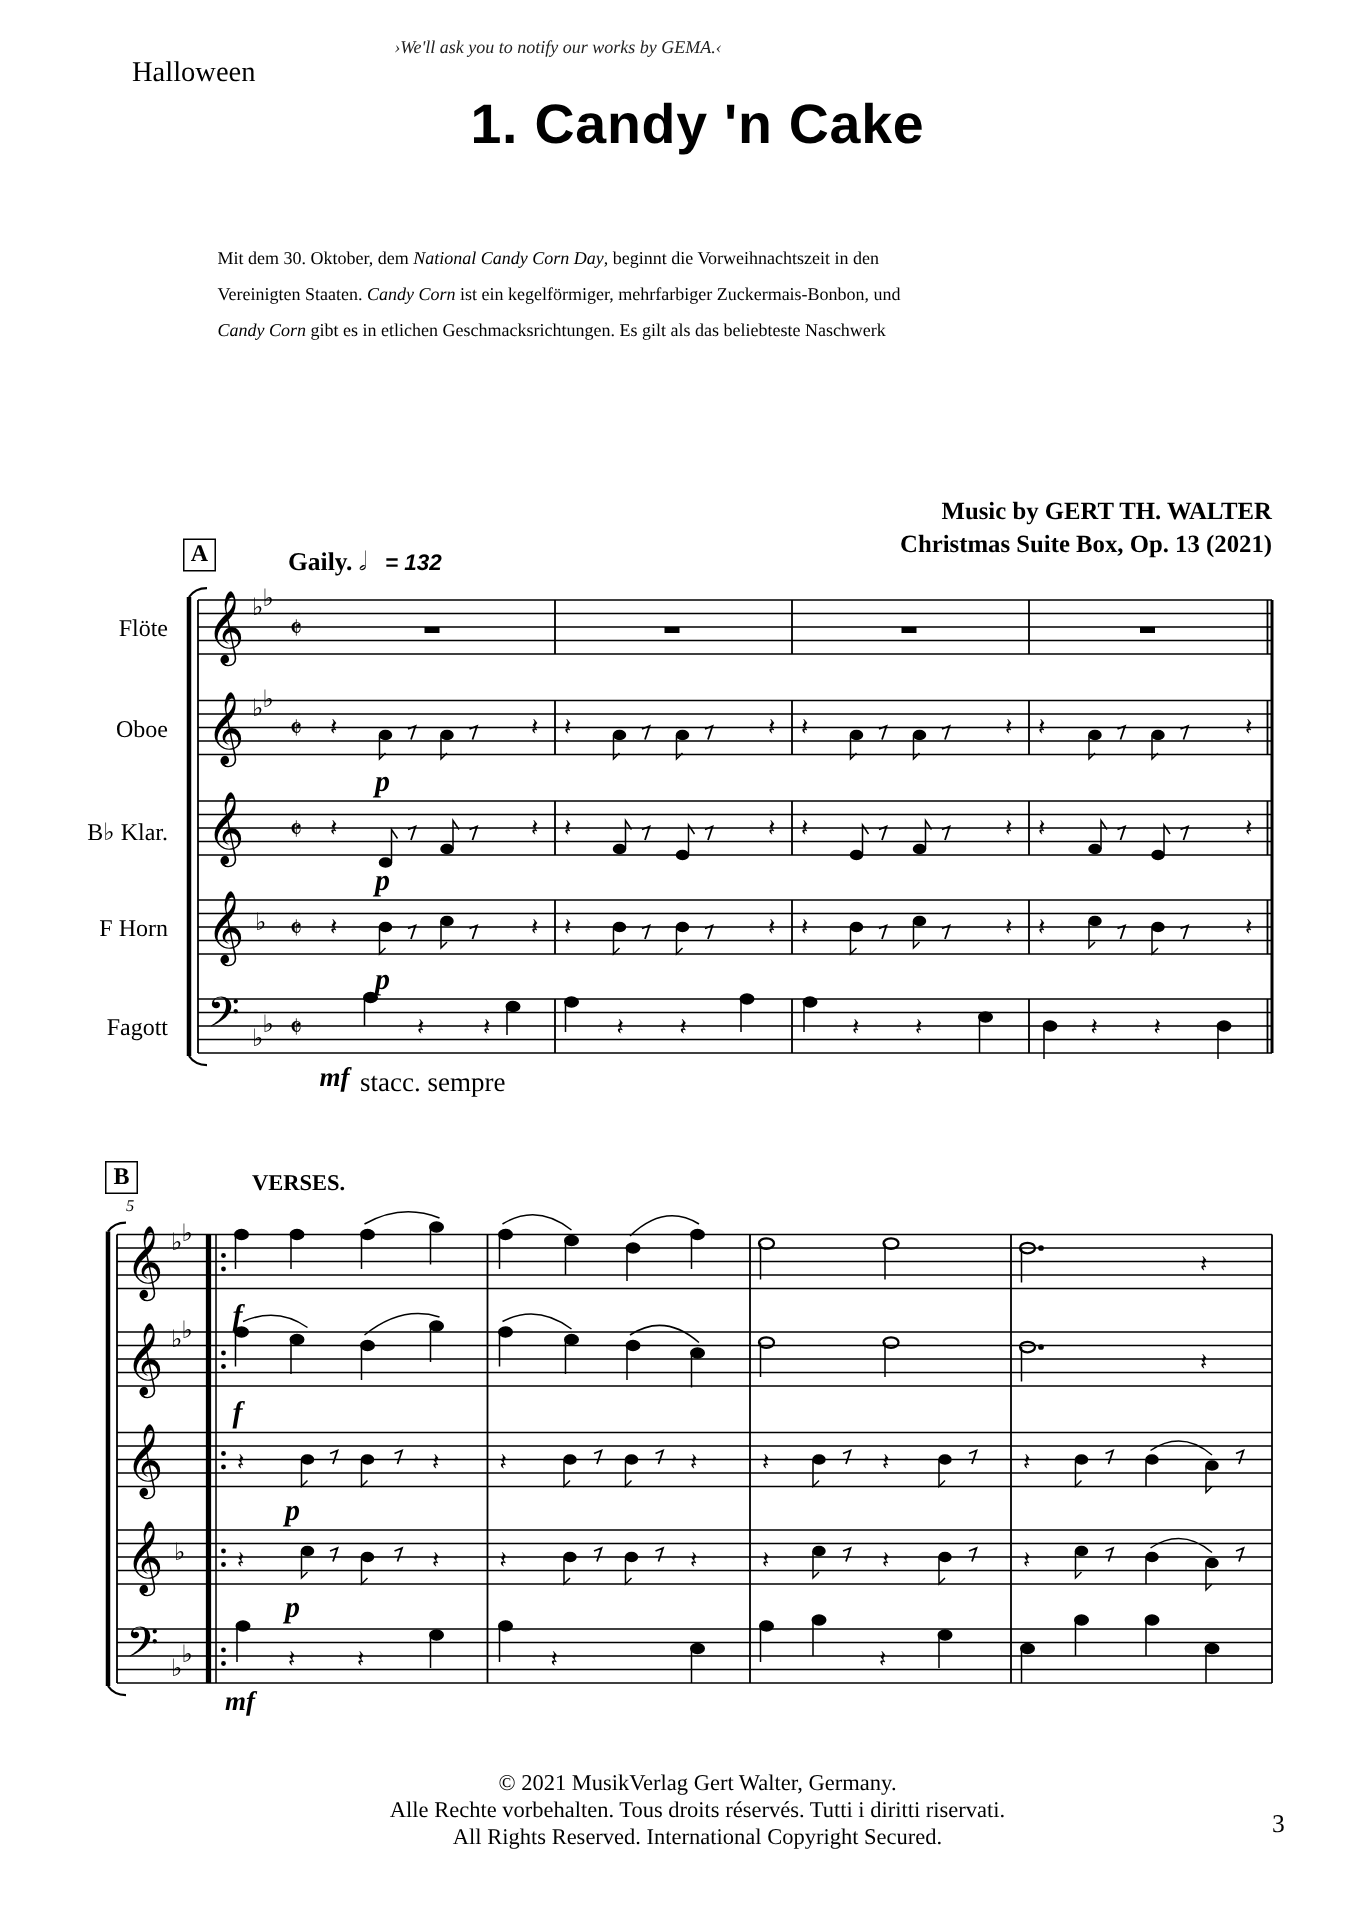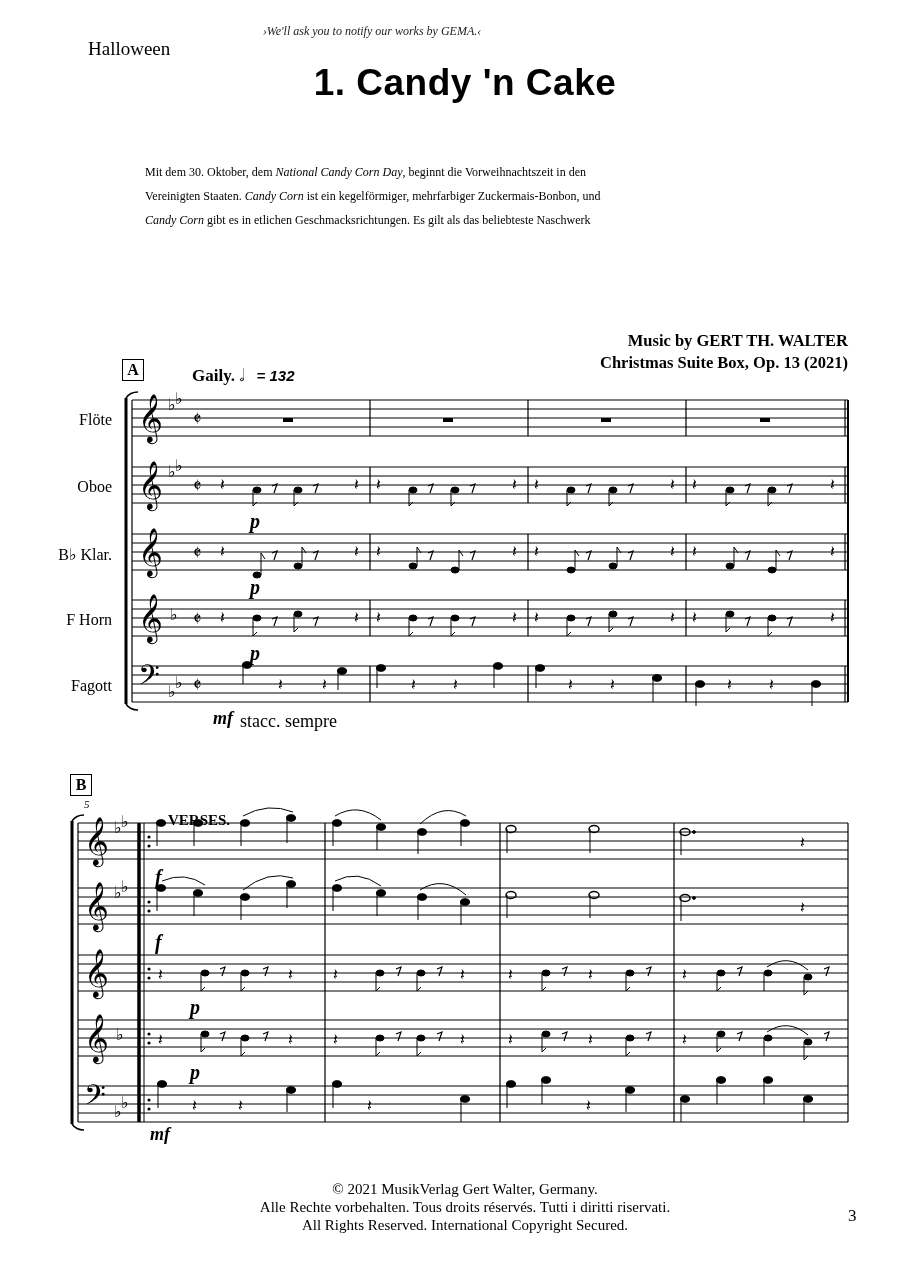--- a/index.html
+++ b/index.html
@@ -56,21 +56,21 @@
 <div class="abs instr" style="top:611px;left:12px;">F Horn</div>
 <div class="abs instr" style="top:677px;left:12px;">Fagott</div>
 
 <div class="abs dyn" style="top:510px;left:250px;">p</div>
 <div class="abs dyn" style="top:576px;left:250px;">p</div>
 <div class="abs dyn" style="top:642px;left:250px;">p</div>
 <div class="abs dyn" style="top:708px;left:213px;font-size:18px;">mf</div>
 <div class="abs expr" style="top:711px;left:240px;">stacc. sempre</div>
 
 <div class="abs rehearsal" style="top:774px;left:70px;">B</div>
-<div class="abs verses" style="top:781px;left:168px;margin-top:31px;">VERSES.</div>
+<div class="abs verses" style="top:781px;left:168px;">VERSES.</div>
 <div class="abs measno" style="top:798px;left:84px;">5</div>
 
 <div class="abs dyn" style="top:866px;left:155px;">f</div>
 <div class="abs dyn" style="top:931px;left:155px;">f</div>
 <div class="abs dyn" style="top:996px;left:190px;">p</div>
 <div class="abs dyn" style="top:1061px;left:190px;">p</div>
 <div class="abs dyn" style="top:1124px;left:150px;font-size:18px;">mf</div>
 
 <svg class="score" width="900" height="1279" viewBox="0 0 900 1279">
   <defs>

